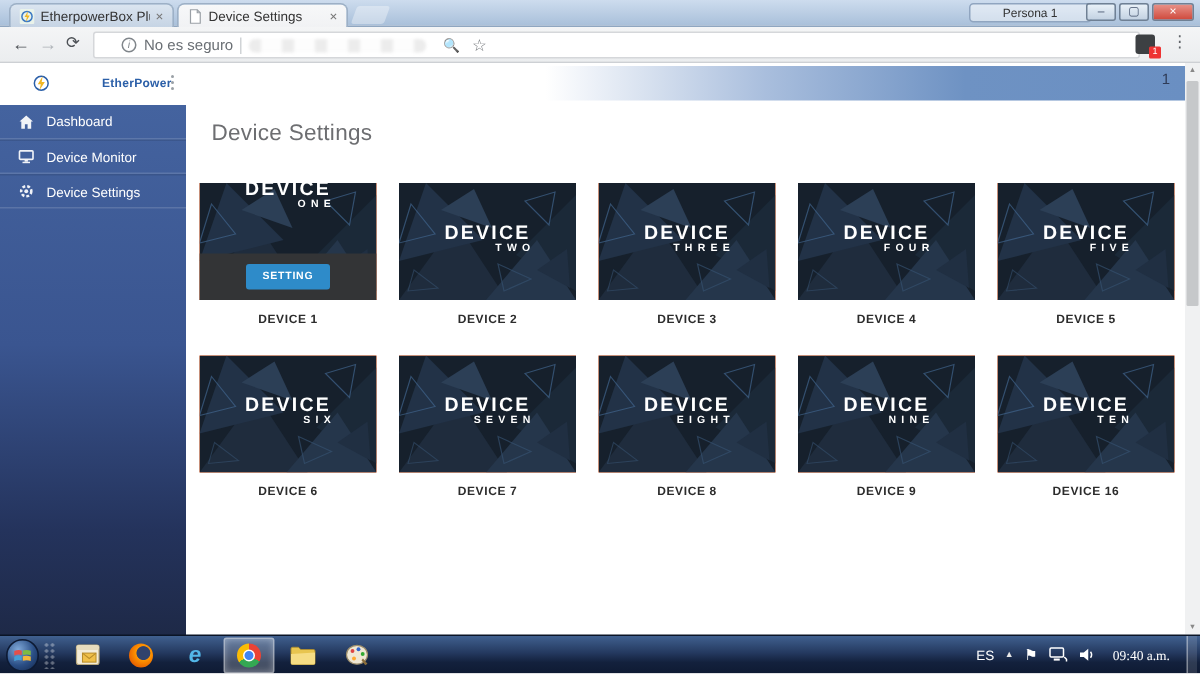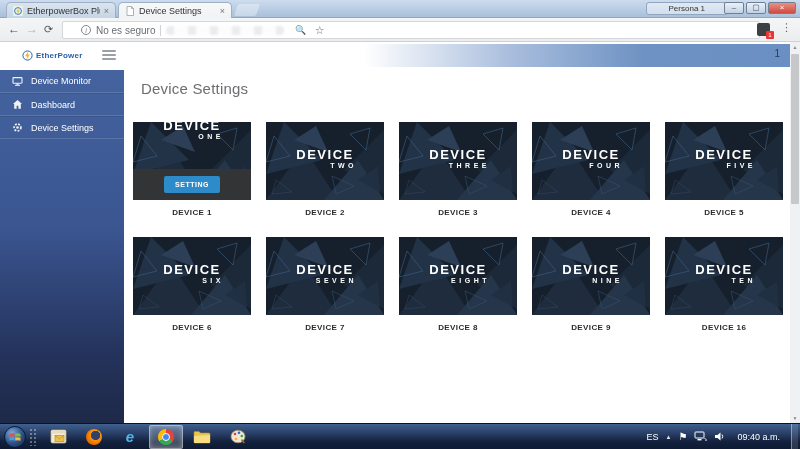--- a/index.html
+++ b/index.html
@@ -49,21 +49,21 @@
   .ext-badge { position:absolute; right:-4px; bottom:-3px; min-width:8px; height:8px;
     background:#e33; color:#fff; font-size:6px; line-height:8px; text-align:center; border-radius:1px; padding:0 1px;}
   .menu-dots { position:absolute; right:8px; top:3px; color:#5f6368; font-size:11px; letter-spacing:0; }
 
   
   .page { position:absolute; top:42px; left:0; width:800px; height:381px; background:#fff; }
 
   .sidebar { position:absolute; left:0; top:0; width:124px; height:381px; }
   .sidebar-header { height:26px; background:#fff; display:flex; align-items:center; padding:0 8px 0 22px; }
   .brand { display:flex; align-items:center; gap:3px; }
-  .brand-name { font-size:8px; font-weight:bold; color:#2b5fa8; letter-spacing:.2px; }
+  .brand-name { font-size:8px; font-weight:bold; color:#2b5fa8; letter-spacing:.2px;margin-left:32px; }
   .hamburger { margin-left:auto; width:14px; }
   .hamburger div { height:2px; background:#9aa0a6; margin:2px 0; border-radius:1px; }
   .sidebar-menu { height:355px; background:linear-gradient(#44639f, #3a5590 45%, #24335c 80%, #1e2947); }
   .menu-item { display:flex; align-items:center; gap:8px; height:23px; padding:0 12px;
     color:#fff; font-size:9px; border-bottom:1px solid rgba(255,255,255,.14);
     border-top:1px solid rgba(0,0,0,.10); }
   .menu-item:first-child { border-top:none; margin-top:2px; }
   .mi-icon { width:11px; height:11px; flex:0 0 auto; }
 
   .content { position:absolute; left:124px; top:0; width:666px; height:381px; background:#fff; }
@@ -102,21 +102,21 @@
     border:1px solid #0d1a33; display:flex; align-items:center; justify-content:center; }
   .dots-sep { width:8px; height:18px; margin:0 3px;
     background:radial-gradient(circle, rgba(255,255,255,.35) 1px, transparent 1.2px) 0 0/4px 4px; }
   .task-icon { width:34px; height:24px; margin:0 1px; border-radius:2px;
     display:flex; align-items:center; justify-content:center; }
   .task-icon.active { background:rgba(255,255,255,.22); border:1px solid rgba(255,255,255,.45);
     box-shadow:inset 0 0 5px rgba(255,255,255,.35); }
   .tray { margin-left:auto; display:flex; align-items:center; gap:7px; padding-right:2px; color:#fff; }
   .tray-lang { font-size:9px; }
   .tray-caret { font-size:6px; color:#e8e8e8; }
-  .tray-time { font-size:9px; margin:0 4px; }
+  .tray-time { font-size:9px; margin:0 4px;font-family:Liberation Serif, serif; }
   .show-desktop { width:7px; height:26px; background:rgba(255,255,255,.12); border-left:1px solid rgba(255,255,255,.4); }
 
   .ie-e { font-size:15px; font-weight:bold; font-style:italic; color:#53b7e8; line-height:15px; }
   .chrome-ball { width:16px; height:16px; border-radius:50%;
     background:conic-gradient(#ea4335 0 33%, #34a853 33% 66%, #fbbc05 66% 100%); position:relative; }
   .chrome-ball::after { content:""; position:absolute; left:4px; top:4px; width:8px; height:8px;
     border-radius:50%; background:#4285f4; border:1.5px solid #fff; box-sizing:border-box; }
   .ff-ball { width:16px; height:16px; border-radius:50%;
     background:radial-gradient(circle at 60% 40%, #30426c 0 32%, #ff9500 36%, #e66000 75%); }
 </style>
@@ -183,31 +183,31 @@
         </div>
         <div class="hamburger">
             <div></div>
             <div></div>
             <div></div>
           </div>
       </div>
       <div class="sidebar-menu">
         <div class="menu-item">
           <svg class="mi-icon" viewBox="0 0 11 11">
+            <path d="M5.5 1 L10 5 H8.8 V9.8 H6.4 V6.8 H4.6 V9.8 H2.2 V5 H1 Z" fill="#fff" opacity=".92"></path>
+          </svg>
+          <span>Dashboard</span>
+        </div>
+        <div class="menu-item">
+          <svg class="mi-icon" viewBox="0 0 11 11">
             <rect x="1" y="1.6" width="9" height="5.6" rx="0.6" fill="none" stroke="#fff" stroke-width="1.1" opacity=".92"></rect>
             <rect x="4.4" y="7.6" width="2.2" height="1.2" fill="#fff" opacity=".92"></rect>
             <rect x="3" y="8.8" width="5" height="1" fill="#fff" opacity=".92"></rect>
           </svg>
           <span>Device Monitor</span>
-        </div>
-        <div class="menu-item">
-          <svg class="mi-icon" viewBox="0 0 11 11">
-            <path d="M5.5 1 L10 5 H8.8 V9.8 H6.4 V6.8 H4.6 V9.8 H2.2 V5 H1 Z" fill="#fff" opacity=".92"></path>
-          </svg>
-          <span>Dashboard</span>
         </div>
         <div class="menu-item">
           <svg class="mi-icon" viewBox="0 0 11 11">
             <circle cx="5.5" cy="5.5" r="3.4" fill="none" stroke="#fff" stroke-width="1.7" stroke-dasharray="1.9 1.35" opacity=".92"></circle>
             <circle cx="5.5" cy="5.5" r="1.3" fill="#fff" opacity=".92"></circle>
           </svg>
           <span>Device Settings</span>
         </div>
       </div>
     </div>

